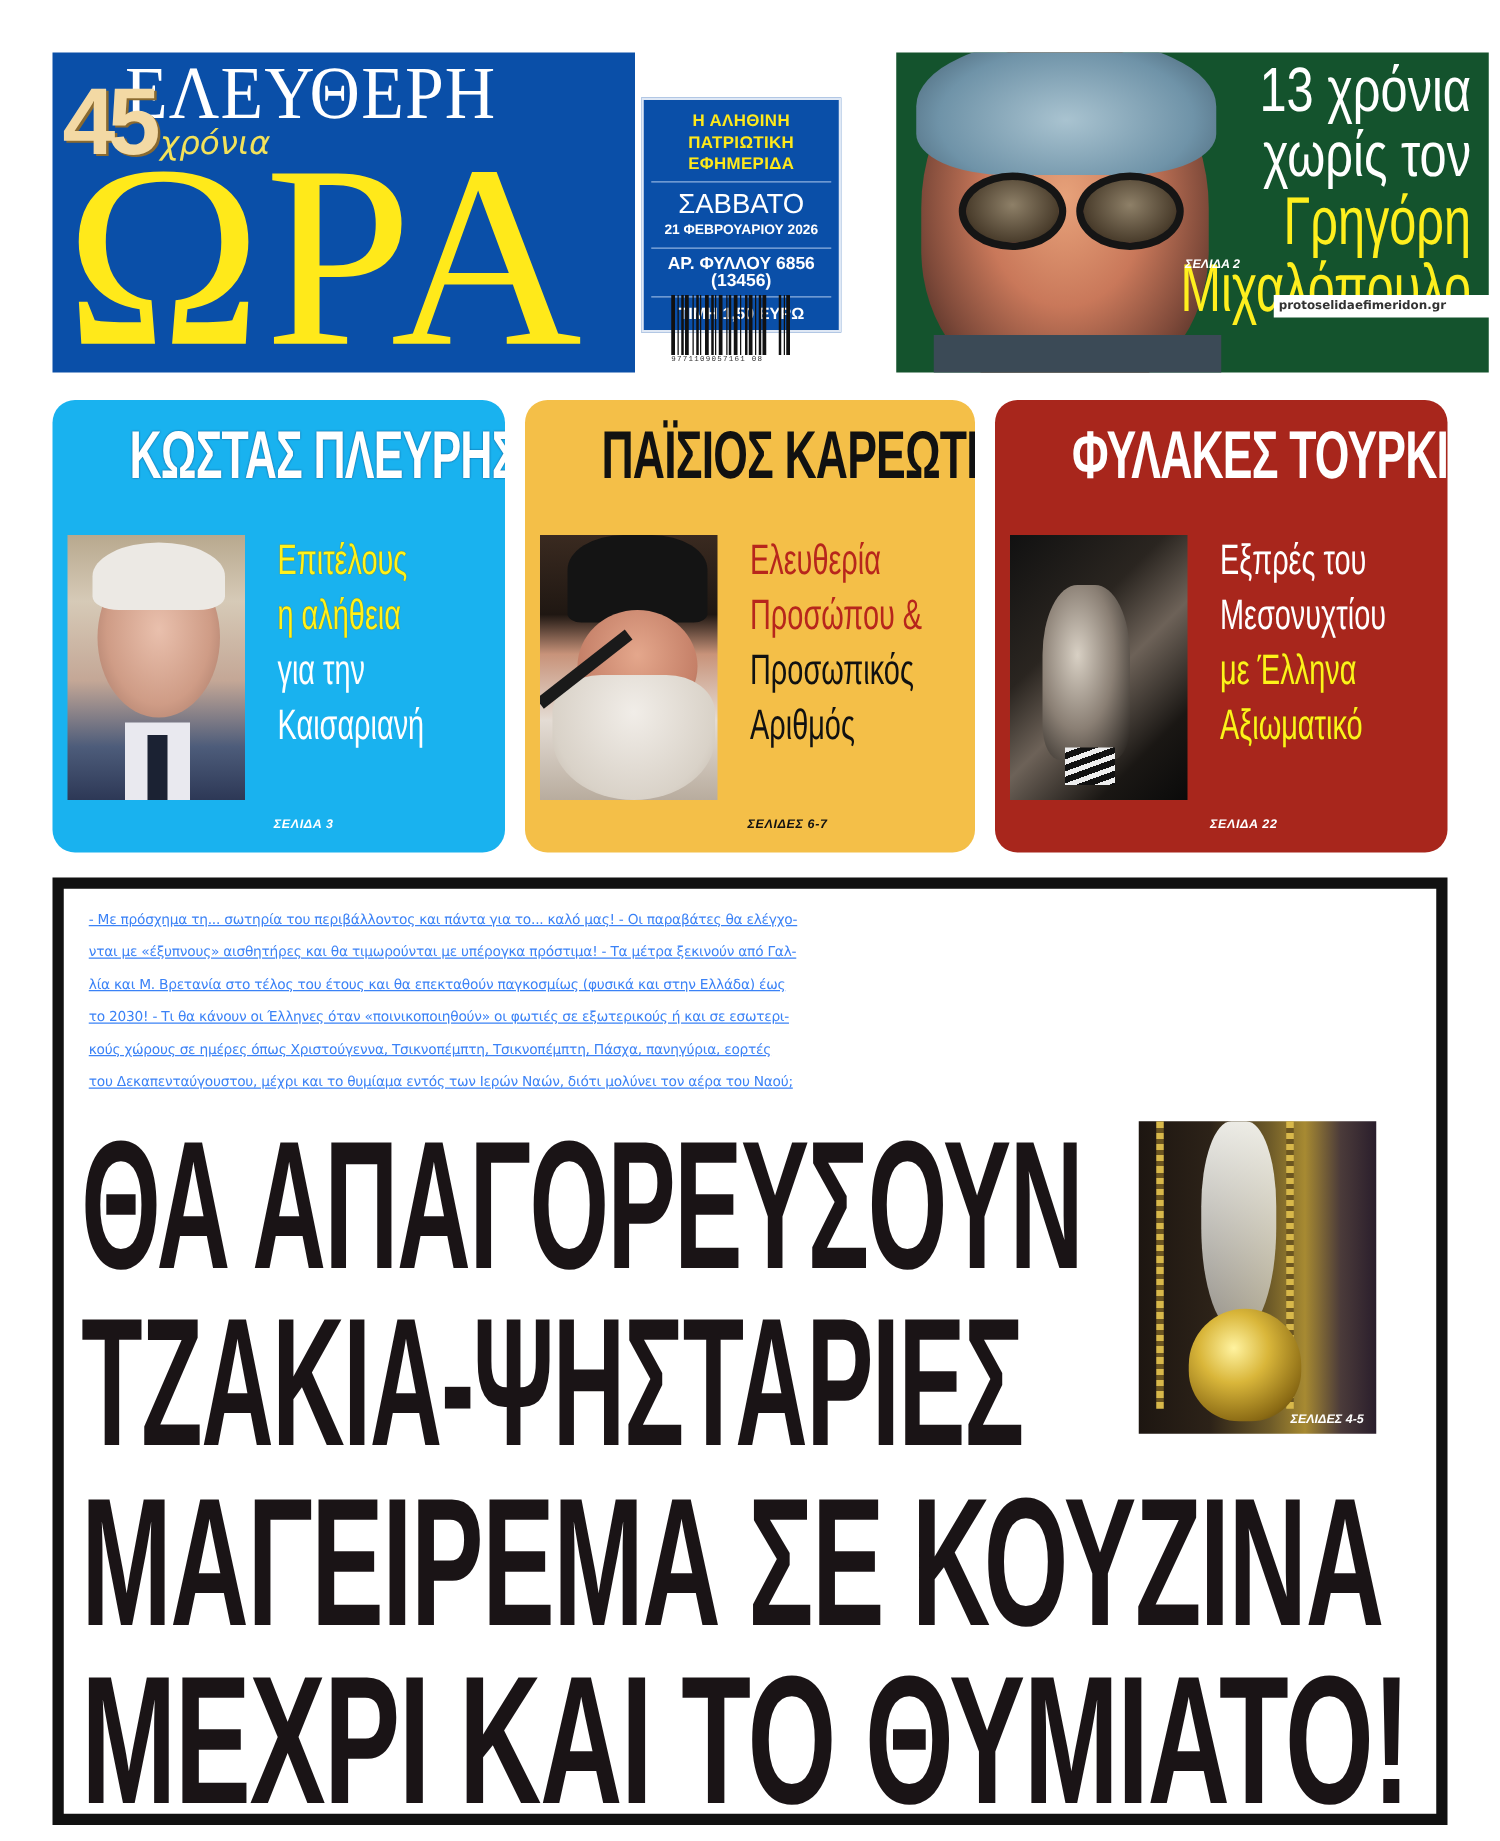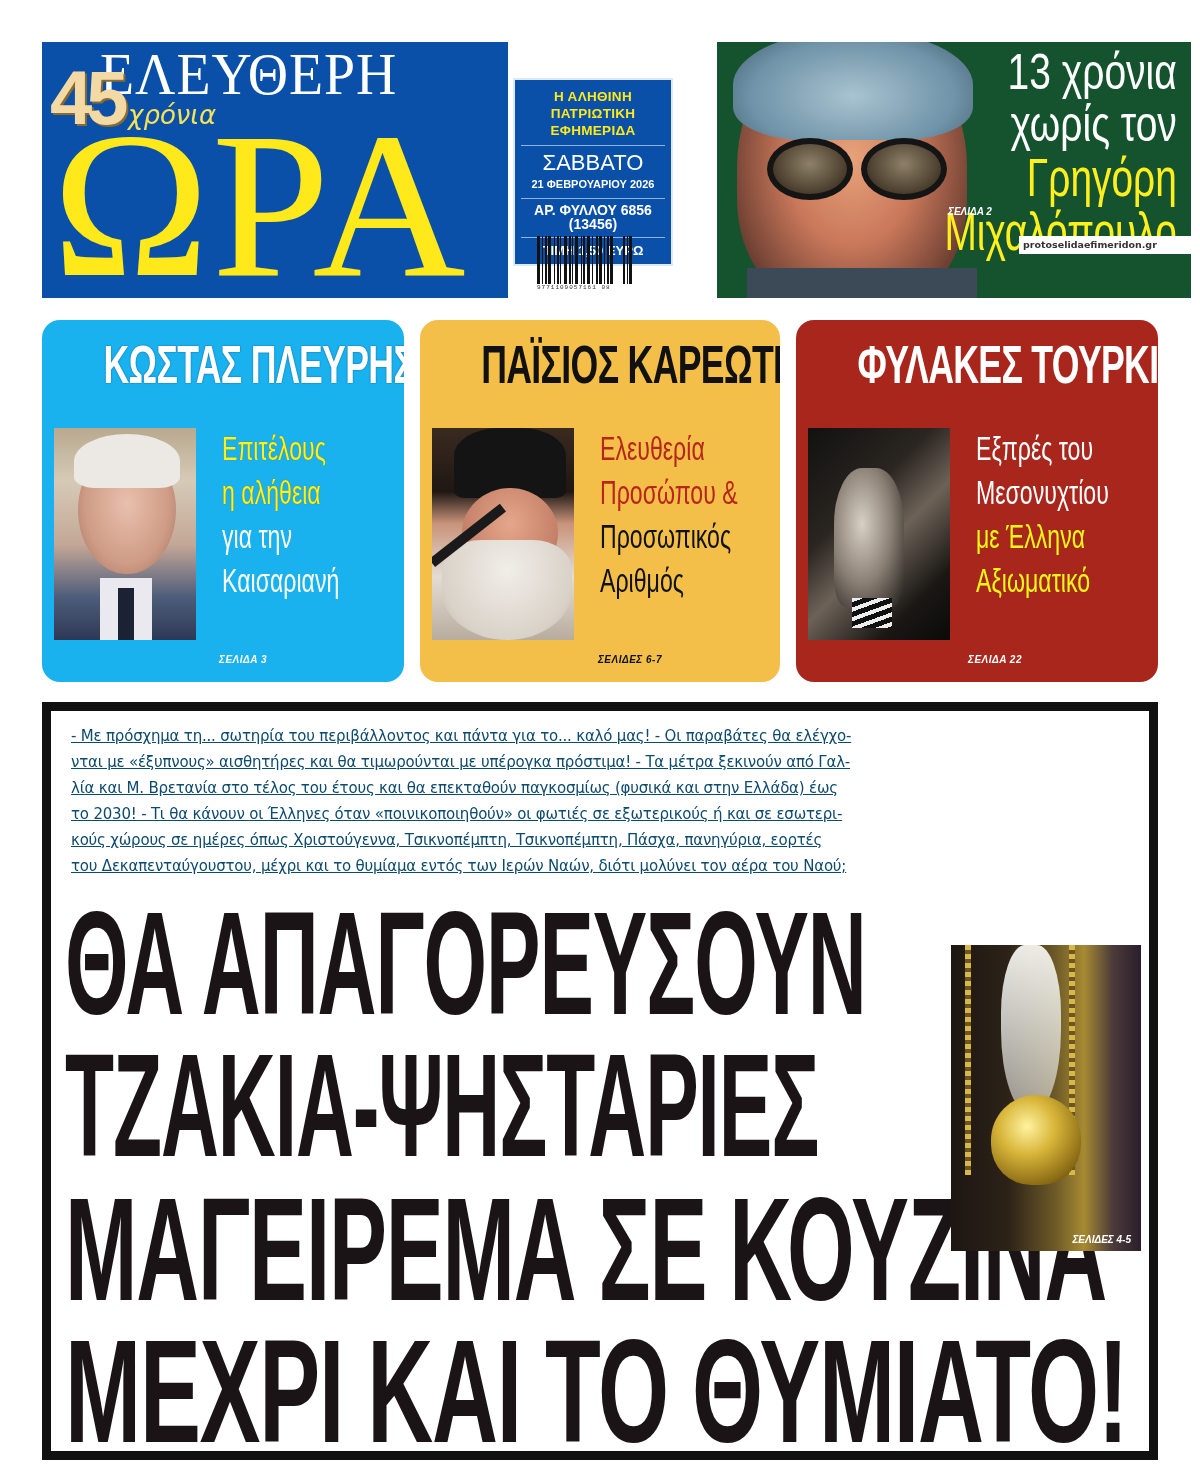--- a/index.html
+++ b/index.html
@@ -159,40 +159,39 @@
     .s2 .story-page { color: #111111; padding-left: 60px; }
     .s3 .story-page { color: #ffffff; padding-left: 36px; }
 
     
     .main-box {
       position: absolute; left: 42px; top: 702px; width: 1116px; height: 758px;
       border: 9px solid #111111; background: #ffffff;
     }
     .lede {
       position: absolute; left: 20px; top: 12px; width: 1070px;
-      font-family: "DejaVu Sans", sans-serif; font-size: 15px; line-height: 26px;
-      color: #0c4a6e; text-decoration: underline; text-align: justify;
+      font-family: "DejaVu Sans", sans-serif; font-size: 11px; line-height: 26px;
+      color: #3b82f6; text-decoration: underline; text-align: justify;
       letter-spacing: -0.2px;
     }
     .lede span { display: block; white-space: nowrap; }
     .headline {
       position: absolute; left: 14px; font-family: "Liberation Sans", sans-serif; font-weight: bold;
       color: #1a1416; white-space: nowrap; transform-origin: left top;
       font-size: 146px; line-height: 146px; letter-spacing: -2px;
     }
     .hl1 { top: 180px; transform: scaleX(0.56); }
     .hl2 { top: 322px; transform: scaleX(0.55); }
     .hl3 { top: 466px; transform: scaleX(0.596); }
     .hl4 { top: 608px; transform: scaleX(0.626); }
 
     .incense {
-      position: absolute; left: 900px; top: 186px; width: 190px; height: 306px;
+      position: absolute; left: 860px; top: 186px; width: 190px; height: 250px;
       background: linear-gradient(90deg, #1d1611 0%, #2c2218 30%, #6d5a28 55%, #a78a32 70%, #4b3b3a 85%, #2a1e2c 100%);
       overflow: hidden;
-      margin-top: 48px;
     }
     .incense .smoke {
       position: absolute; left: 50px; top: 0; width: 60px; height: 170px;
       background: linear-gradient(180deg, rgba(245,245,240,0.95), rgba(220,220,215,0.6));
       border-radius: 40% 40% 50% 50%;
     }
     .incense .chain { position: absolute; top: 0; width: 6px; height: 230px; background: repeating-linear-gradient(180deg, #d8b84a 0 5px, #6b5520 5px 9px); }
     .incense .chain.c1 { left: 14px; }
     .incense .chain.c2 { left: 118px; }
     .incense .censer {

